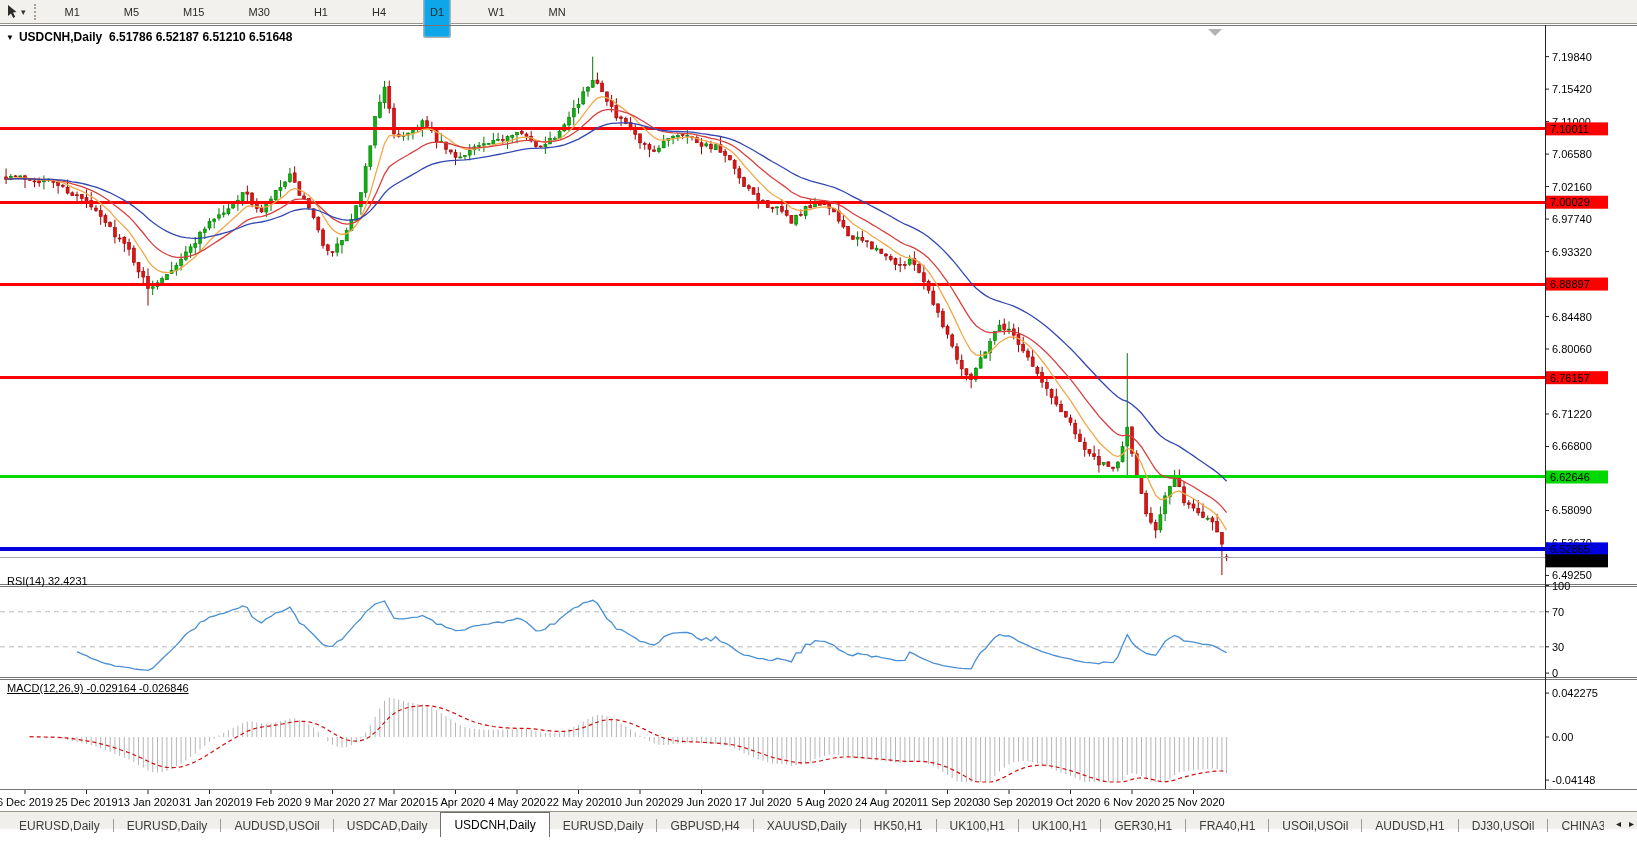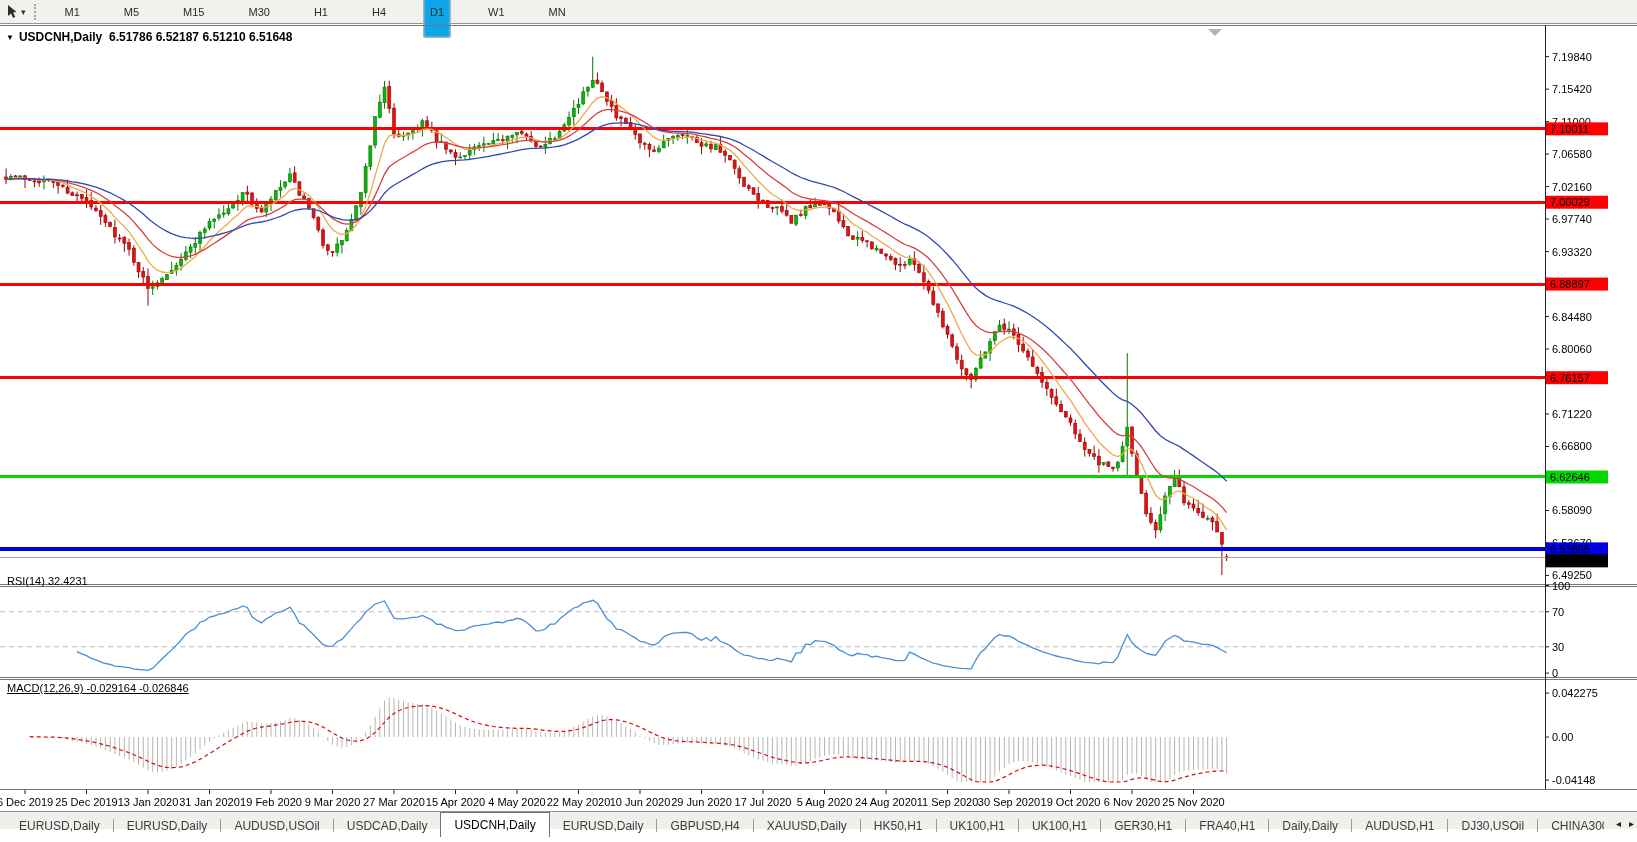--- a/index.html
+++ b/index.html
@@ -732,21 +732,21 @@
       <div class="tab">HK50,H1</div>
       <div class="tabsep"></div>
       <div class="tab">UK100,H1</div>
       <div class="tabsep"></div>
       <div class="tab">UK100,H1</div>
       <div class="tabsep"></div>
       <div class="tab">GER30,H1</div>
       <div class="tabsep"></div>
       <div class="tab">FRA40,H1</div>
       <div class="tabsep"></div>
-      <div class="tab">Daily,Daily</div>
+      <div class="tab">USOil,USOil</div>
       <div class="tabsep"></div>
       <div class="tab">AUDUSD,H1</div>
       <div class="tabsep"></div>
       <div class="tab">DJ30,USOil</div>
       <div class="tabsep"></div>
       <div class="tab">CHINA300,H1</div>
     </div>
   <div id="tab-scroll">
     <span>◂</span>
     <span>▸</span>

